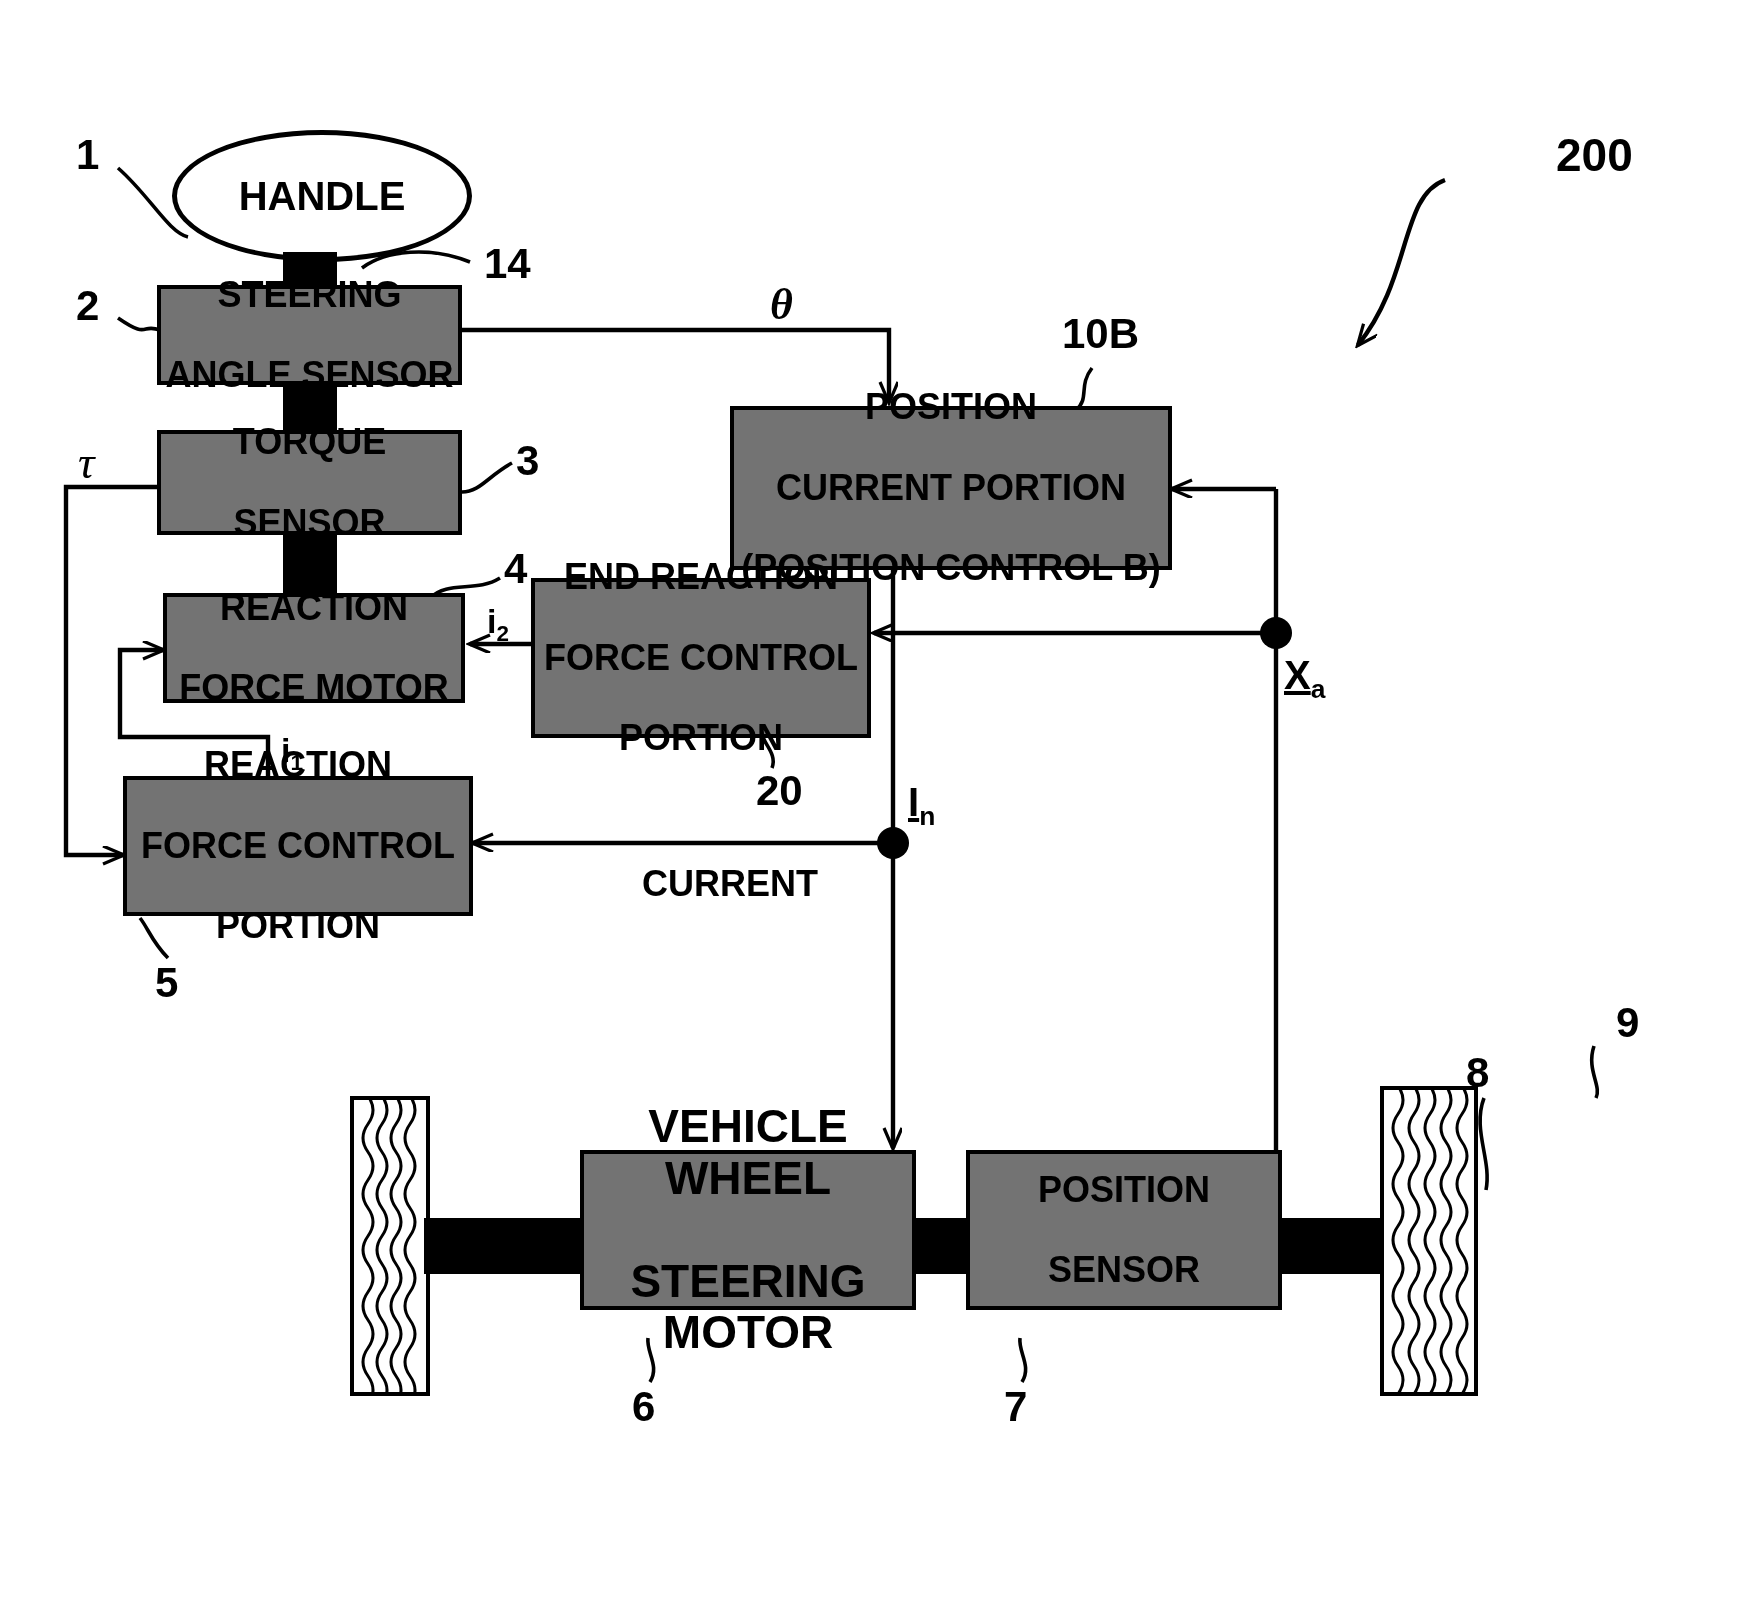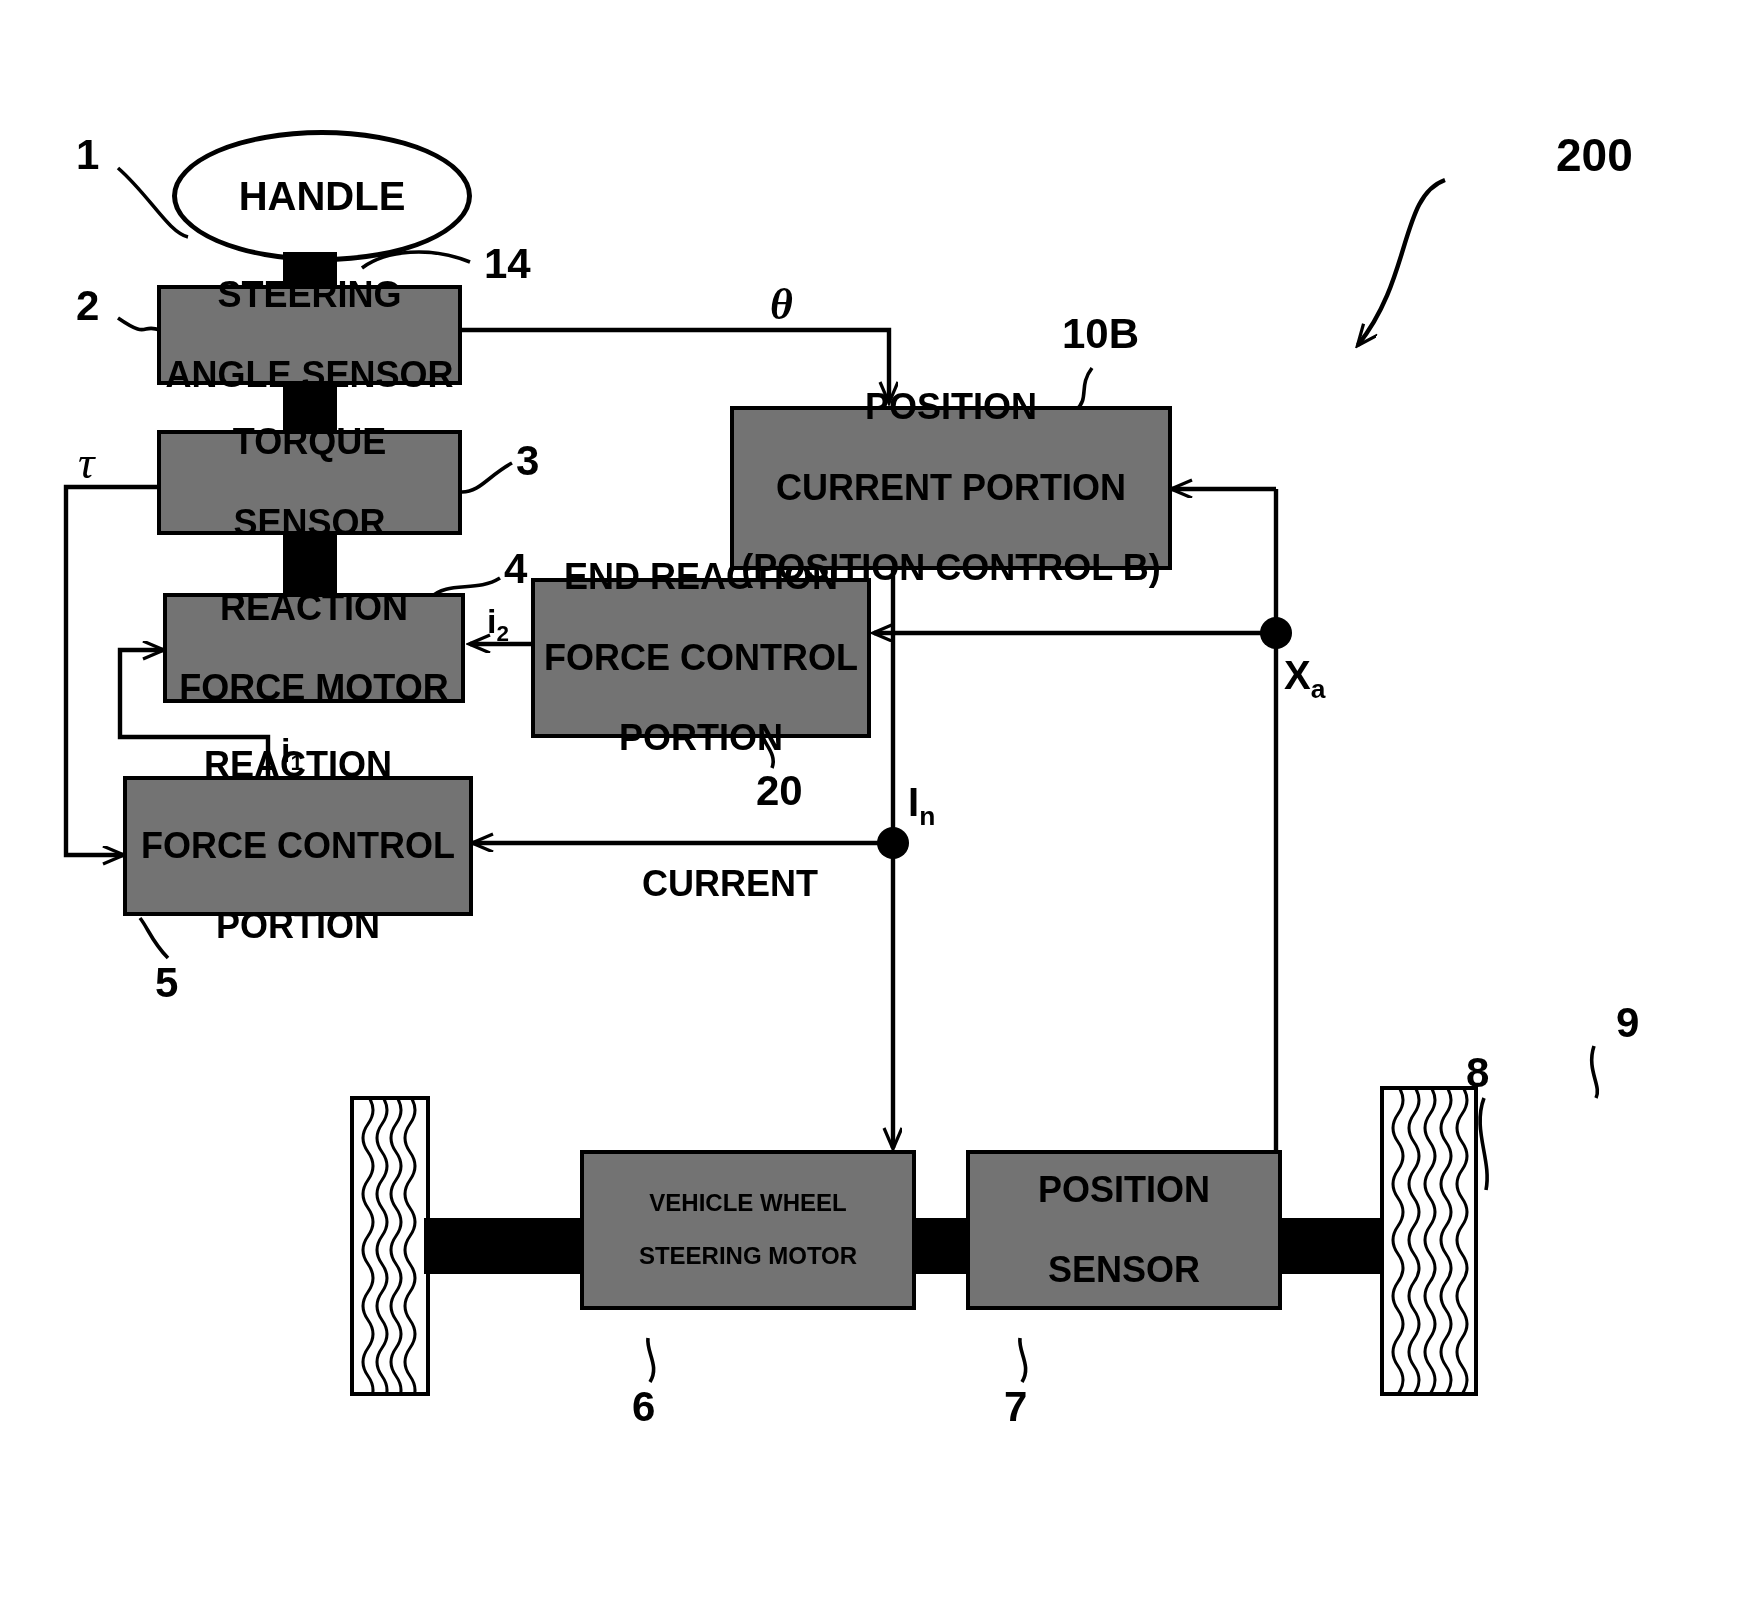--- a/index.html
+++ b/index.html
@@ -8,21 +8,21 @@
   #canvas{position:absolute;left:0;top:0;width:1740px;height:1238px;}
   svg.layer{position:absolute;left:0;top:0;width:1740px;height:1598px;pointer-events:none;}
   .box{position:absolute;border:4px solid #000;background:#737373;
        display:flex;align-items:center;justify-content:center;text-align:center;
        font-weight:bold;line-height:1.12;box-sizing:border-box;}
   .box span{display:block;width:100%;}
   .ellipse{position:absolute;border:5px solid #000;border-radius:50%;background:#fff;
        display:flex;align-items:center;justify-content:center;text-align:center;
        font-weight:bold;box-sizing:border-box;}
   .reflabel{position:absolute;font-weight:bold;font-size:42px;line-height:1;}
-  .sig{position:absolute;font-weight:bold;font-size:40px;line-height:1;}
+  .sig{position:absolute;font-weight:bold;font-size:40px;line-height:1;text-decoration:underline;}
   .sigi{position:absolute;font-weight:bold;font-size:34px;line-height:1;}
   .sub{font-size:0.66em;vertical-align:sub;}
   .tau{position:absolute;font-weight:normal;font-style:italic;font-size:46px;
        font-family:"Liberation Serif","DejaVu Serif",serif;line-height:1;}
   .theta{position:absolute;font-weight:bold;font-style:italic;font-size:44px;
        font-family:"Liberation Serif","DejaVu Serif",serif;line-height:1;}
   .shaft{position:absolute;background:#000;}
   .caption{position:absolute;font-weight:bold;font-size:36px;line-height:1.2;text-align:center;}
   .tire{position:absolute;border:4px solid #000;background:#fff;box-sizing:border-box;overflow:hidden;}
 </style>
@@ -183,21 +183,21 @@
         <path d="M14,-4 q10,14 0,28 q-10,14 0,28 q10,14 0,28 q-10,14 0,28 q10,14 0,28 q-10,14 0,28 q10,14 0,28 q-10,14 0,28 q10,14 0,28 q-10,14 0,28 q10,14 0,28"></path>
         <path d="M28,-4 q10,14 0,28 q-10,14 0,28 q10,14 0,28 q-10,14 0,28 q10,14 0,28 q-10,14 0,28 q10,14 0,28 q-10,14 0,28 q10,14 0,28 q-10,14 0,28 q10,14 0,28"></path>
         <path d="M42,-4 q10,14 0,28 q-10,14 0,28 q10,14 0,28 q-10,14 0,28 q10,14 0,28 q-10,14 0,28 q10,14 0,28 q-10,14 0,28 q10,14 0,28 q-10,14 0,28 q10,14 0,28"></path>
         <path d="M56,-4 q10,14 0,28 q-10,14 0,28 q10,14 0,28 q-10,14 0,28 q10,14 0,28 q-10,14 0,28 q10,14 0,28 q-10,14 0,28 q10,14 0,28 q-10,14 0,28 q10,14 0,28"></path>
       </g>
     </svg>
   </div>
 
   <div class="shaft" style="left:424px;top:1218px;width:164px;height:56px;"></div>
 
-  <div class="box" style="left:580px;top:1150px;width:336px;height:160px;font-size:24px;">
+  <div class="box" style="left:580px;top:1150px;width:336px;height:160px;font-size:46px;">
     <span>
       <span>VEHICLE WHEEL</span><br>
       <span>STEERING MOTOR</span>
     </span>
   </div>
   <div class="reflabel" style="left:632px;top:1386px;">6</div>
 
   <div class="shaft" style="left:912px;top:1218px;width:60px;height:56px;"></div>
 
   <div class="box" style="left:966px;top:1150px;width:316px;height:160px;font-size:36px;">

